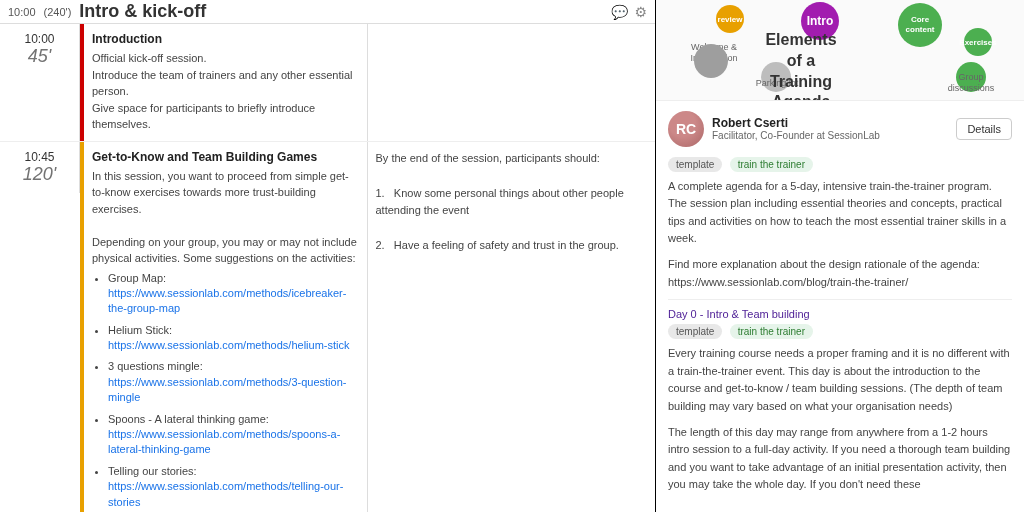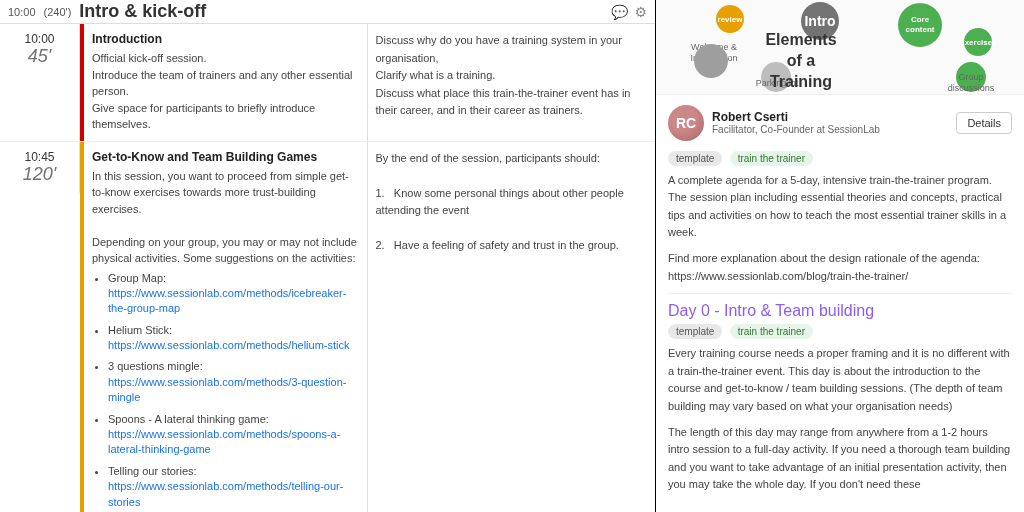--- a/index.html
+++ b/index.html
@@ -198,22 +198,22 @@
     .description-text {
       font-size: 11px;
       color: #444;
       line-height: 1.6;
       margin-bottom: 8px;
     }
 
     .divider { border: none; border-top: 1px solid #eee; margin: 8px 0; }
 
     .section-subtitle {
-      font-size: 16px;
-      color: #8b5cf6;
+      font-size: 11px;
+      color: #4c1d95;
       margin-bottom: 4px;
     }
   </style>
 </head>
 <body>
 
 <div id="left-panel">
   <div id="top-bar">
     <div id="top-bar-left">
       <span id="top-bar-time">10:00</span>
@@ -236,25 +236,20 @@
         </div>
       </div>
       <div class="session-title-col" style="border-left-color: #cc0000;">
         <div class="session-title">Introduction</div>
         <div class="session-desc">
           Official kick-off session.<br>
           Introduce the team of trainers and any other essential person.<br>
           Give space for participants to briefly introduce themselves.
         </div>
       </div>
-      <div class="session-outcomes">
-        Discuss why do you have a training system in your organisation,<br>
-        Clarify what is a training.<br>
-        Discuss what place this train-the-trainer event has in their career, and in their career as trainers.
-      </div>
     </div>
 
     <div class="session-row session-row-2" style="min-height: 360px; align-items: start;">
       <div class="time-block">
         <div class="start-time">10:45</div>
         <div class="duration">
           <span>120</span><span>'</span>
         </div>
       </div>
       <div class="session-title-col" style="border-left-color: #e8a000;">
@@ -293,21 +288,21 @@
         2. &nbsp;&nbsp;Have a feeling of safety and trust in the group.
       </div>
     </div>
   </div>
 </div>
 
 <div id="right-panel">
   <div id="diagram-area">
 
     <div class="bubble" style="width:28px;height:28px;background:#e8a000;top:5px;left:60px;font-size:8px;">review</div>
-    <div class="bubble" style="width:38px;height:38px;background:#737373;top:2px;left:145px;font-size:14px;">Intro</div>
+    <div class="bubble" style="width:38px;height:38px;background:#a21caf;top:2px;left:145px;font-size:12px;">Intro</div>
     <div class="bubble" style="width:44px;height:44px;background:#4caf50;top:3px;left:242px;font-size:8px;text-align:center;line-height:1.2;">Core<br>content</div>
     <div class="bubble" style="width:28px;height:28px;background:#4caf50;top:28px;left:308px;font-size:8px;">Exercises</div>
     <div class="bubble-label" style="top:42px;left:28px;width:60px;font-size:9px;color:#666;">Welcome &amp;<br>Introduction</div>
     <div class="bubble" style="width:34px;height:34px;background:#9e9e9e;top:44px;left:38px;"></div>
     <div class="bubble" style="width:30px;height:30px;background:#bdbdbd;top:62px;left:105px;font-size:8px;"></div>
     <div class="bubble-label" style="top:78px;left:96px;width:50px;font-size:9px;color:#666;">Parking lot</div>
     <div class="bubble" style="width:30px;height:30px;background:#4caf50;top:62px;left:300px;font-size:8px;text-align:center;line-height:1.2;"></div>
     <div class="bubble-label" style="top:72px;left:290px;width:50px;font-size:9px;color:#666;">Group<br>discussions</div>
 
     <div id="elements-label">Elements<br>of a Training<br>Agenda</div>

